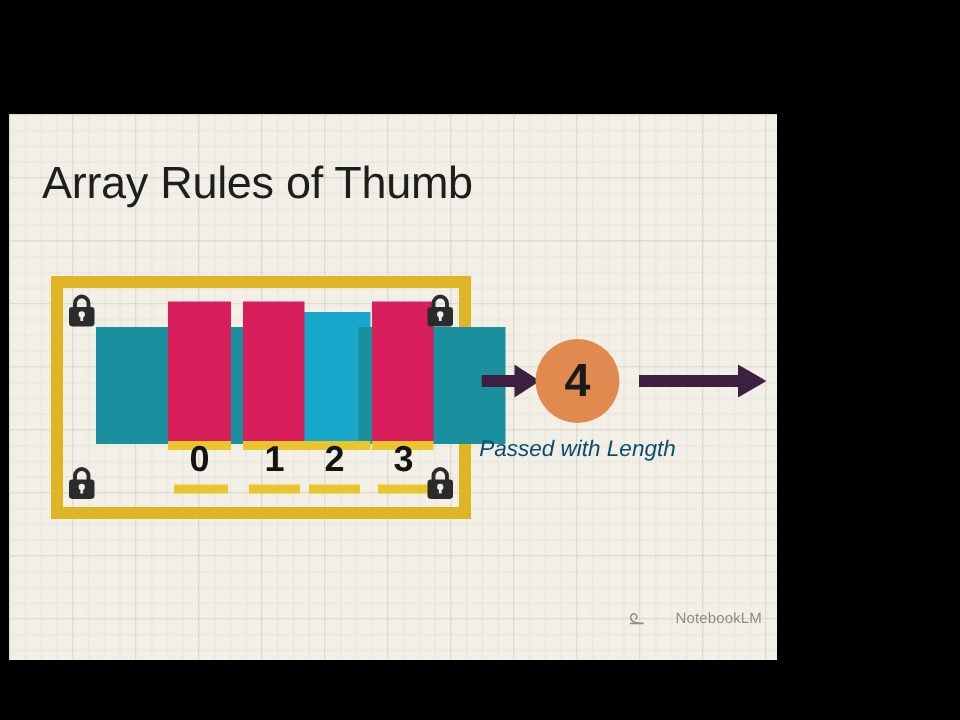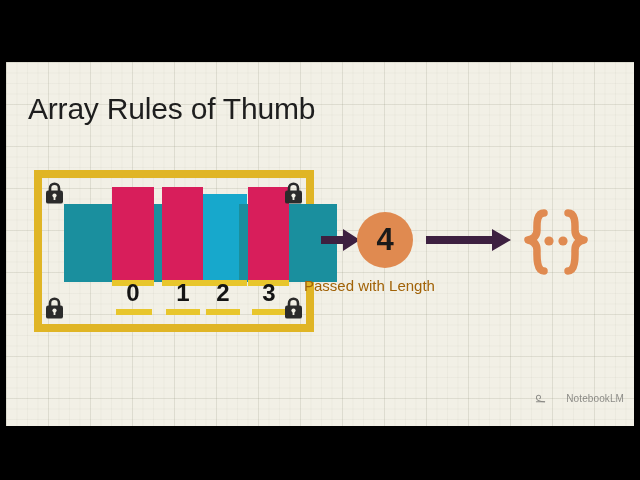--- a/index.html
+++ b/index.html
@@ -18,22 +18,22 @@
     position: relative;
     width: 640px;
     height: 480px;
     background: #000000;
   }
 
   
   #slide {
     position: absolute;
     left: 6px;
-    top: 62px;
-    width: 628px;
+    top: 76px;
+    width: 512px;
     height: 364px;
     background: #f2f0e6;
     overflow: hidden;
   }
 
   
   #grid-texture {
     position: absolute;
     inset: 0;
     background-image:
@@ -132,24 +132,25 @@
     font-weight: 700;
     color: #1a1a1a;
     line-height: 1;
     margin-top: -1px;
   }
   #count-caption {
     position: absolute;
     left: 298px;
     top: 215px;
     width: 162px;
-    text-align: left;
+    text-align: center;
     font-size: 15px;
-    color: #a16207;
+    color: #0c4a6e;
     white-space: nowrap;
+    font-style: italic;
   }
 
   
   #braces-icon {
     position: absolute;
     left: 514px;
     top: 147px;
     width: 72px;
     height: 66px;
   }

